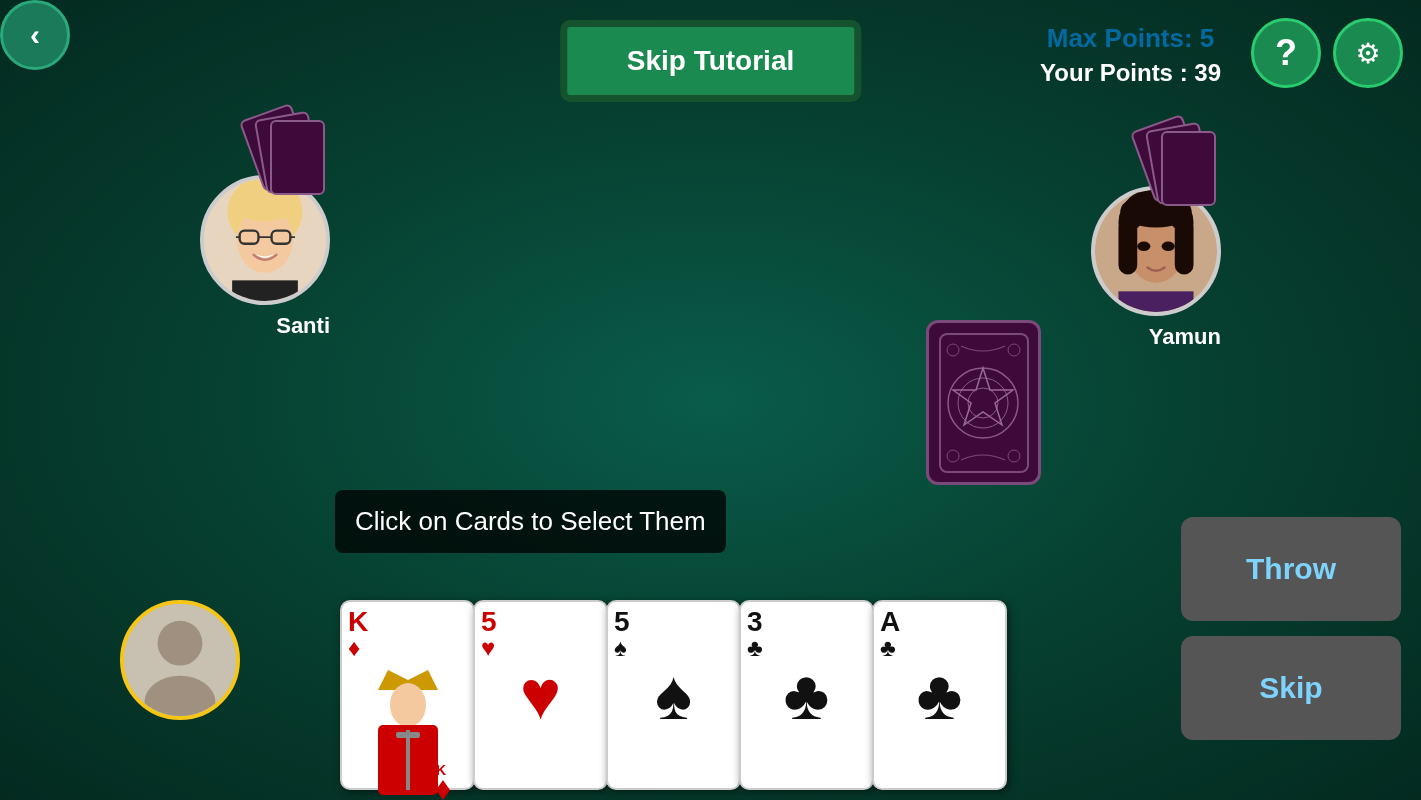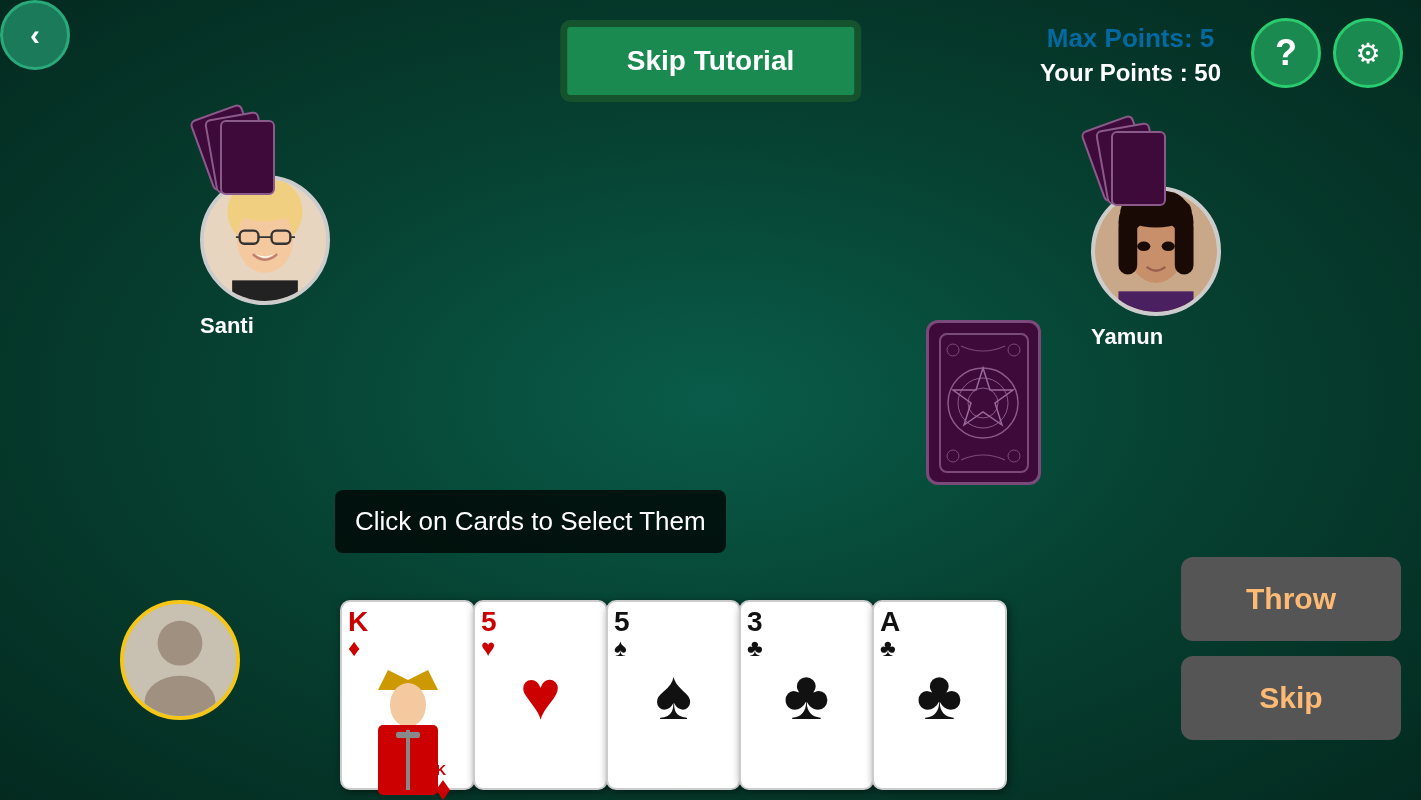--- a/index.html
+++ b/index.html
@@ -87,21 +87,21 @@
       cursor: pointer;
       color: white;
       font-size: 28px;
     }
 
     
     .player-container {
       position: absolute;
       display: flex;
       flex-direction: column;
-      align-items: flex-start;
+      align-items: flex-end;
     }
 
     #player-santi {
       left: 200px;
       top: 120px;
     }
 
     #player-yamun {
       right: 200px;
       top: 131px;
@@ -276,25 +276,25 @@
       position: absolute;
       right: 20px;
       bottom: 60px;
       display: flex;
       flex-direction: column;
       gap: 15px;
     }
 
     .action-btn {
       width: 220px;
-      height: 84px;
+      height: 104px;
       border-radius: 12px;
       background: #555;
       border: none;
-      color: #fdba74;
+      color: #7dd3fc;
       font-size: 30px;
       font-weight: bold;
       cursor: pointer;
       display: flex;
       align-items: center;
       justify-content: center;
     }
 
     
     .face-down-pattern {
@@ -308,21 +308,21 @@
 <div id="back-button">
   <span>‹</span>
 </div>
 
 <button id="skip-tutorial-btn">
   <span>Skip Tutorial</span>
 </button>
 
 <div id="points-display">
   <div id="max-points">Max Points: 5</div>
-  <div id="your-points">Your Points : 50</div>
+  <div id="your-points">Your Points : 39</div>
 </div>
 
 <div id="help-button">
   <span>?</span>
 </div>
 
 <div id="settings-button">
   <span>⚙</span>
 </div>
 

